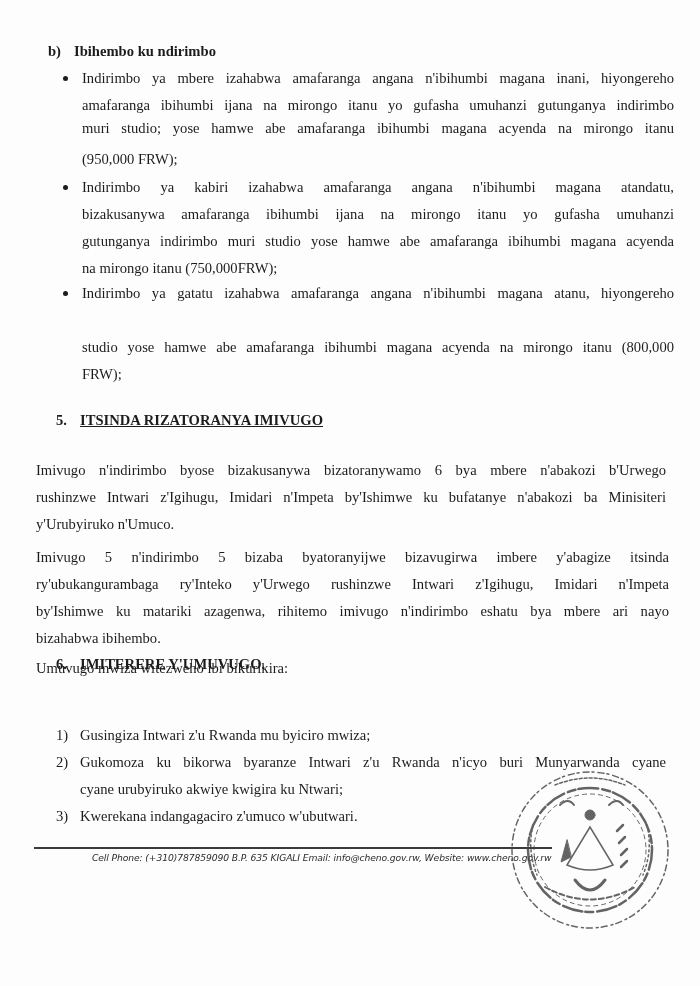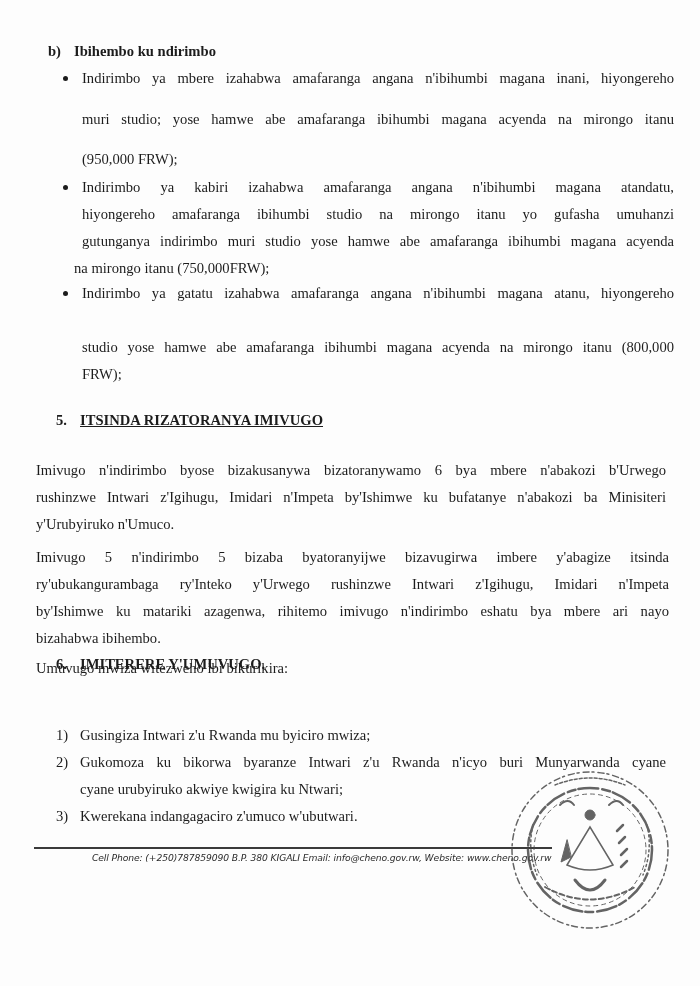--- a/index.html
+++ b/index.html
@@ -28,36 +28,39 @@
 
 <div class="page">
 
   <div class="line bold" style="left:48px;top:42px;">b)</div>
   <div class="line bold" style="left:74px;top:42px;">Ibihembo ku ndirimbo</div>
 
   <div class="bullet" style="left:63px;top:76px;"></div>
   <div class="line" style="left:82px;top:69px;width:592px;">
       <span class="just">Indirimbo ya mbere izahabwa amafaranga angana n'ibihumbi magana inani, hiyongereho</span>
     </div>
-  <div class="line" style="left:82px;top:110px;width:592px;">
+  <div class="line" style="left:82px;top:96px;width:592px;">
+      <span class="just">amafaranga ibihumbi ijana na mirongo itanu yo gufasha umuhanzi  gutunganya indirimbo</span>
+    </div>
+  <div class="line" style="left:82px;top:119px;width:592px;">
       <span class="just">muri studio; yose hamwe abe amafaranga ibihumbi magana acyenda na mirongo  itanu</span>
     </div>
   <div class="line" style="left:82px;top:150px;">(950,000 FRW);</div>
 
   <div class="bullet" style="left:63px;top:185px;"></div>
   <div class="line" style="left:82px;top:178px;width:592px;">
       <span class="just">Indirimbo ya kabiri izahabwa amafaranga angana n'ibihumbi magana atandatu,</span>
     </div>
   <div class="line" style="left:82px;top:205px;width:592px;">
-      <span class="just">hiyongereho amafaranga ibihumbi studio na mirongo itanu yo gufasha umuhanzi</span>
+      <span class="just">bizakusanywa amafaranga ibihumbi ijana na mirongo itanu yo gufasha umuhanzi</span>
     </div>
   <div class="line" style="left:82px;top:232px;width:592px;">
       <span class="just">gutunganya indirimbo muri studio yose hamwe abe amafaranga ibihumbi magana acyenda</span>
     </div>
-  <div class="line" style="left:74px;top:259px;">na mirongo  itanu (750,000FRW);</div>
+  <div class="line" style="left:82px;top:259px;">na mirongo  itanu (750,000FRW);</div>
 
   <div class="bullet" style="left:63px;top:291px;"></div>
   <div class="line" style="left:82px;top:284px;width:592px;">
       <span class="just">Indirimbo ya gatatu izahabwa amafaranga angana n'ibihumbi magana atanu, hiyongereho</span>
     </div>
   <div class="line" style="left:82px;top:338px;width:592px;">
       <span class="just">studio yose hamwe abe amafaranga ibihumbi magana acyenda na mirongo  itanu (800,000</span>
     </div>
   <div class="line" style="left:82px;top:365px;">FRW);</div>
 
@@ -94,21 +97,21 @@
   <div class="line" style="left:56px;top:753px;">2)</div>
   <div class="line" style="left:80px;top:753px;width:586px;">
       <span class="just">Gukomoza ku bikorwa byaranze Intwari z'u Rwanda n'icyo buri Munyarwanda cyane</span>
     </div>
   <div class="line" style="left:80px;top:780px;">cyane urubyiruko akwiye kwigira ku Ntwari;</div>
 
   <div class="line" style="left:56px;top:807px;">3)</div>
   <div class="line" style="left:80px;top:807px;">Kwerekana indangagaciro z'umuco w'ubutwari.</div>
 
   <div class="hr"></div>
-  <div class="footer">Cell Phone: (+250)787859090 B.P. 380 KIGALI Email: info@cheno.gov.rw, Website: www.cheno.gov.rw</div>
+  <div class="footer">Cell Phone: (+310)787859090 B.P. 635 KIGALI Email: info@cheno.gov.rw, Website: www.cheno.gov.rw</div>
 
   <svg class="seal" viewBox="0 0 170 170">
     <g fill="none" stroke="#4a4a4a" stroke-linecap="round" opacity="0.85">
       <circle cx="85" cy="85" r="78" stroke-width="1.5" stroke-dasharray="6 3 2 4"></circle>
       <circle cx="85" cy="85" r="62" stroke-width="2.5" stroke-dasharray="20 4 8 3"></circle>
       <circle cx="85" cy="85" r="56" stroke-width="1" stroke-dasharray="4 4"></circle>
       <path d="M55 40 q8 -8 14 0" stroke-width="2"></path>
       <path d="M104 40 q8 -8 14 0" stroke-width="2"></path>
       <circle cx="85" cy="50" r="5" fill="#4a4a4a"></circle>
       <path d="M85 62 L62 100 Q85 110 108 100 Z" stroke-width="1.5"></path>

